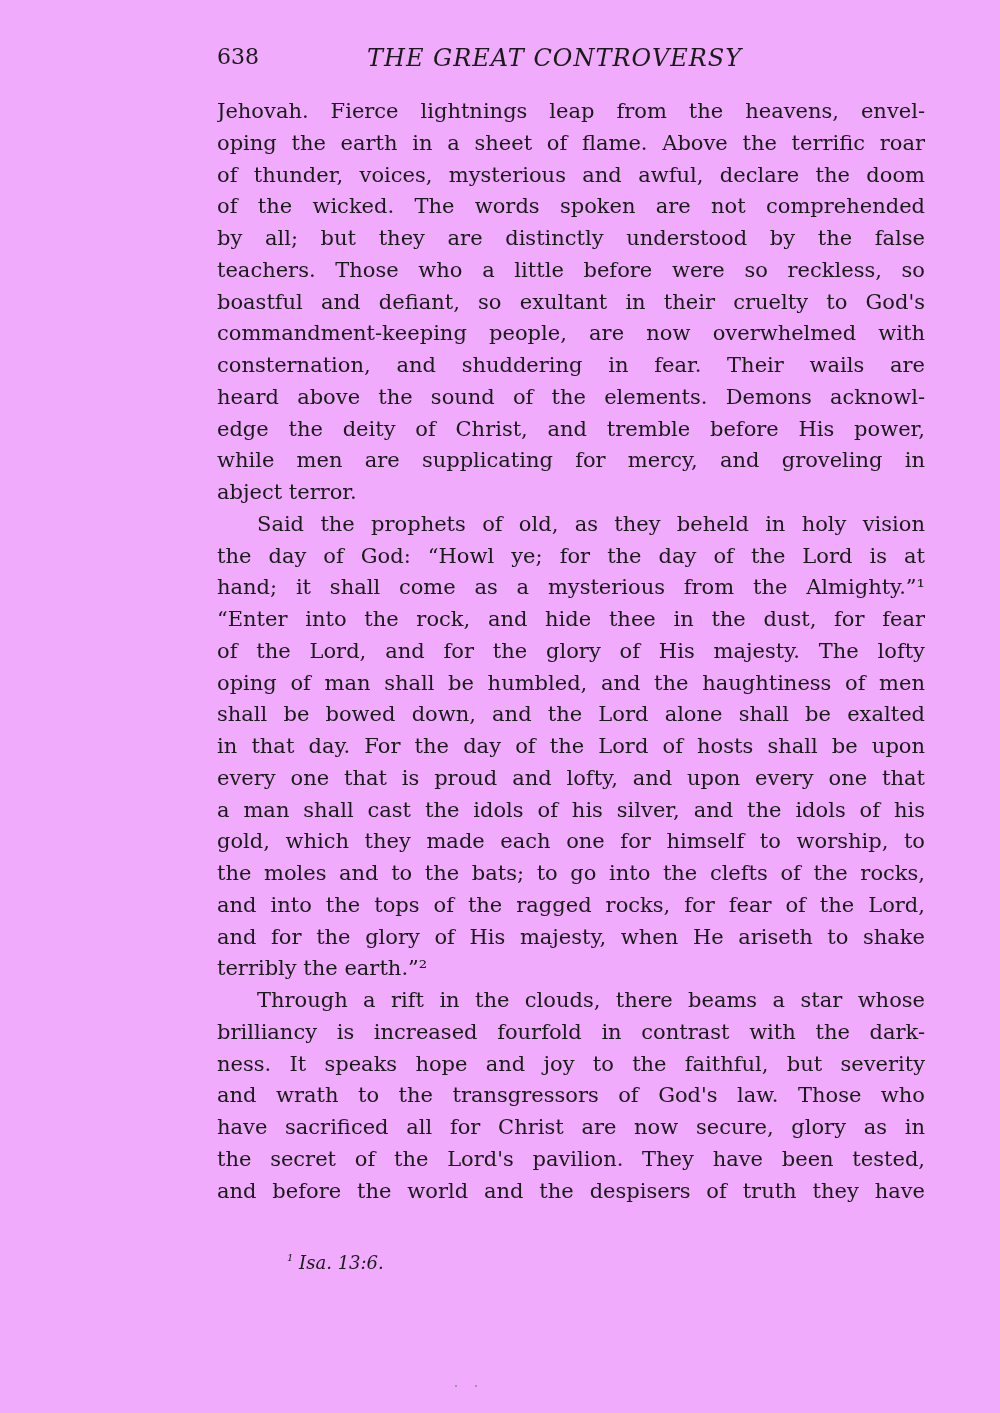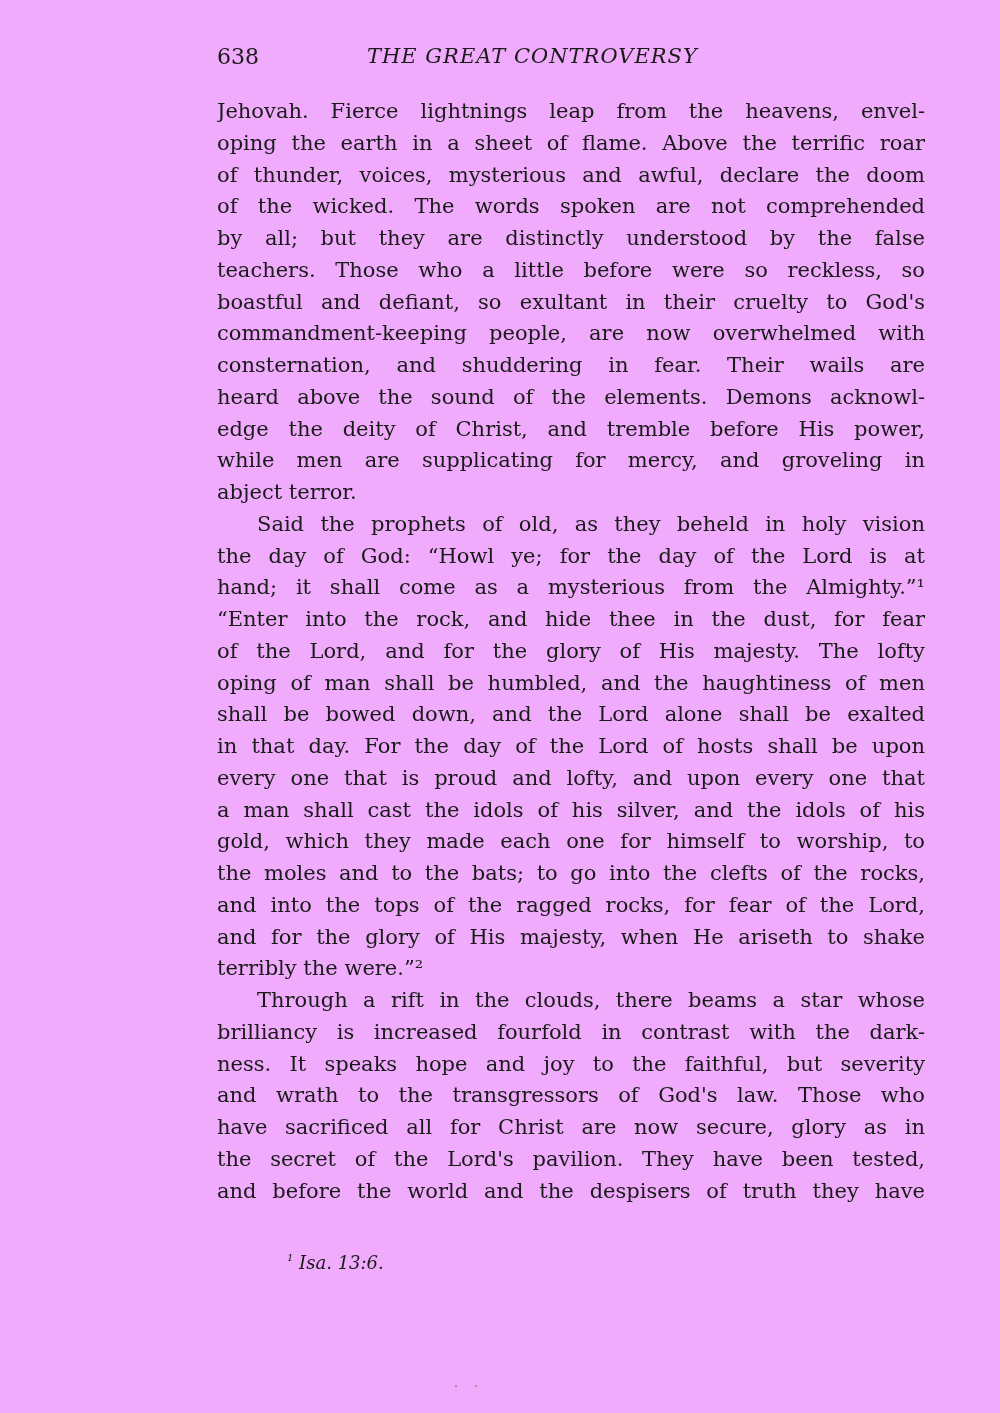--- a/index.html
+++ b/index.html
@@ -4,21 +4,21 @@
 <style>
   html, body { margin: 0; padding: 0; background: #ffffff; }
   body { width: 1000px; height: 1413px; position: relative; overflow: hidden; }
   .page {
     position: absolute; left: 0; top: 0; width: 1000px; height: 1413px;
     background: #f0abfc; color: #1a1a1a;
     font-family: "DejaVu Serif", "Liberation Serif", serif;
   }
   .header { position: absolute; top: 44px; left: 217px; width: 708px; height: 32px; }
   .page-number { position: absolute; left: 0; top: 0; font-size: 22px; }
-  .running-head { position: absolute; left: 150px; top: 0; font-size: 21px; font-style: italic; letter-spacing: 1px; }
+  .running-head { position: absolute; left: 150px; top: 0; font-size: 24px; font-style: italic; letter-spacing: 1px; }
   .body { position: absolute; left: 217px; top: 96px; width: 708px; }
   .line {
     height: 31.75px; line-height: 31.75px; font-size: 21px;
     white-space: nowrap; text-align: justify; text-align-last: justify;
     overflow: hidden;
   }
   .line.last { text-align-last: left; }
   .line.indent { padding-left: 40px; }
   .footnotes { position: absolute; top: 1252px; left: 217px; width: 708px; font-size: 18px; height: 30px; font-style: italic; }
   .fn1 { position: absolute; left: 70px; top: 0; }
@@ -56,21 +56,21 @@
       <div class="line">of the Lord, and for the glory of His majesty. The lofty</div>
       <div class="line">oping of man shall be humbled, and the haughtiness of men</div>
       <div class="line">shall be bowed down, and the Lord alone shall be exalted</div>
       <div class="line">in that day. For the day of the Lord of hosts shall be upon</div>
       <div class="line">every one that is proud and lofty, and upon every one that</div>
       <div class="line">a man shall cast the idols of his silver, and the idols of his</div>
       <div class="line">gold, which they made each one for himself to worship, to</div>
       <div class="line">the moles and to the bats; to go into the clefts of the rocks,</div>
       <div class="line">and into the tops of the ragged rocks, for fear of the Lord,</div>
       <div class="line">and for the glory of His majesty, when He ariseth to shake</div>
-      <div class="line last">terribly the were.”²</div>
+      <div class="line last">terribly the earth.”²</div>
       <div class="line indent">Through a rift in the clouds, there beams a star whose</div>
       <div class="line">brilliancy is increased fourfold in contrast with the dark-</div>
       <div class="line">ness. It speaks hope and joy to the faithful, but severity</div>
       <div class="line">and wrath to the transgressors of God's law. Those who</div>
       <div class="line">have sacrificed all for Christ are now secure, glory as in</div>
       <div class="line">the secret of the Lord's pavilion. They have been tested,</div>
       <div class="line">and before the world and the despisers of truth they have</div>
     </div>
 
   <div class="footnotes">

